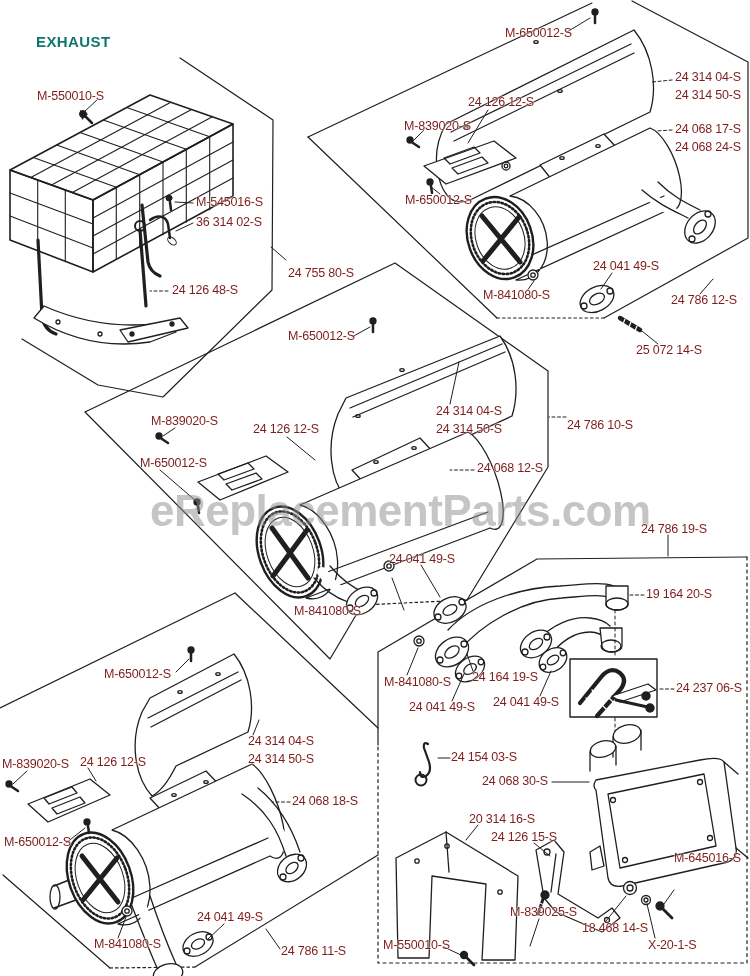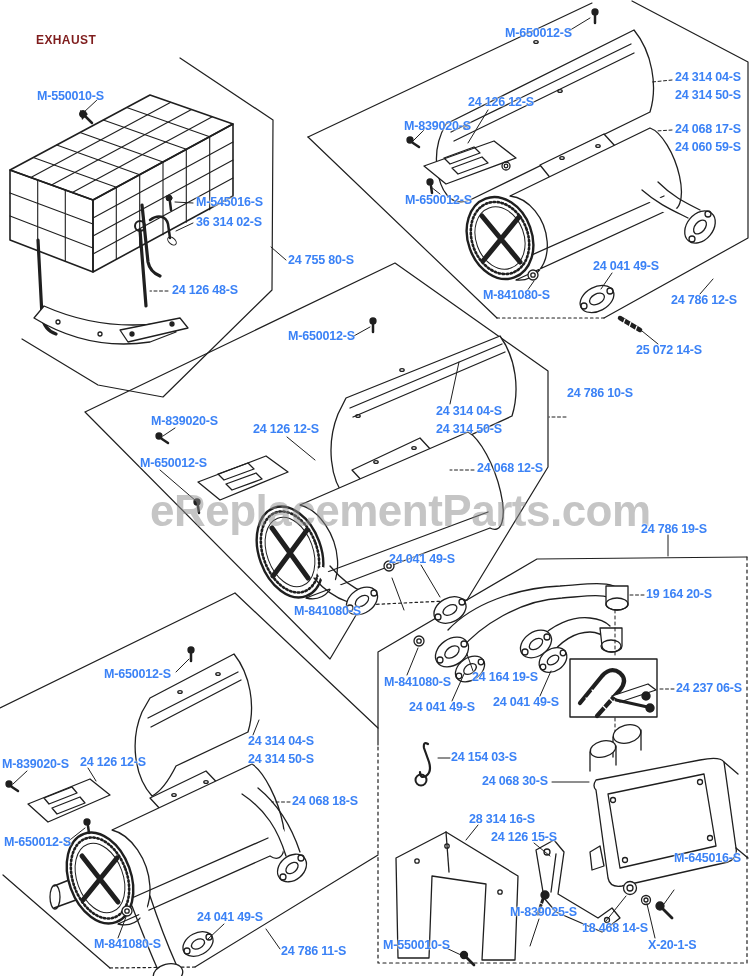--- a/index.html
+++ b/index.html
@@ -1,23 +1,23 @@
 <!DOCTYPE html>
 <html><head>
 <meta charset="utf-8">
 <style>
   html,body{margin:0;padding:0}
   body{width:750px;height:976px;background:#ffffff;position:relative;overflow:hidden;
        font-family:"Liberation Sans",sans-serif;}
-  #title{position:absolute;left:36px;top:33px;font-size:12px;font-weight:bold;
-         letter-spacing:.4px;color:#7f1d1d;z-index:6}
+  #title{position:absolute;left:36px;top:33px;font-size:15px;font-weight:bold;
+         letter-spacing:.4px;color:#0f766e;z-index:6}
   #wm{position:absolute;left:150px;top:486px;font-size:44px;font-weight:bold;
       color:rgba(140,140,140,.5);letter-spacing:-.5px;z-index:5;pointer-events:none;white-space:nowrap}
   svg.art{position:absolute;left:0;top:0;z-index:1}
-  .pl{position:absolute;font-weight:bold;font-size:12.5px;line-height:13px;color:#3b82f6;
+  .pl{position:absolute;font-weight:normal;font-size:12.5px;line-height:13px;color:#7f1d1d;
       white-space:nowrap;letter-spacing:-.2px;z-index:6;
       text-shadow:0 0 2px #fff,0 0 2px #fff}
 </style>
 </head>
 <body>
 
 <div id="title">EXHAUST</div>
 
 <svg class="art" width="750" height="976" viewBox="0 0 750 976" stroke="#1f1f1f" fill="none" stroke-linecap="round" stroke-linejoin="round">
 
@@ -327,42 +327,42 @@
     <path d="M444,947 L461,955"></path>
     <path d="M530,946 L539,919"></path>
   </g>
 </svg>
 
 <div id="wm">eReplacementParts.com</div>
 
 <div class="pl" style="left:37px;top:90px">M-550010-S</div>
 <div class="pl" style="left:196px;top:196px">M-545016-S</div>
 <div class="pl" style="left:196px;top:216px">36 314 02-S</div>
-<div class="pl" style="left:288px;top:254px">24 755 80-S</div>
+<div class="pl" style="left:288px;top:267px">24 755 80-S</div>
 <div class="pl" style="left:172px;top:284px">24 126 48-S</div>
 
 <div class="pl" style="left:505px;top:27px">M-650012-S</div>
 <div class="pl" style="left:675px;top:71px">24 314 04-S</div>
 <div class="pl" style="left:675px;top:89px">24 314 50-S</div>
 <div class="pl" style="left:468px;top:96px">24 126 12-S</div>
 <div class="pl" style="left:404px;top:120px">M-839020-S</div>
 <div class="pl" style="left:675px;top:123px">24 068 17-S</div>
-<div class="pl" style="left:675px;top:141px">24 060 59-S</div>
+<div class="pl" style="left:675px;top:141px">24 068 24-S</div>
 <div class="pl" style="left:405px;top:194px">M-650012-S</div>
 <div class="pl" style="left:593px;top:260px">24 041 49-S</div>
 <div class="pl" style="left:483px;top:289px">M-841080-S</div>
 <div class="pl" style="left:671px;top:294px">24 786 12-S</div>
 <div class="pl" style="left:636px;top:344px">25 072 14-S</div>
 
 <div class="pl" style="left:288px;top:330px">M-650012-S</div>
 <div class="pl" style="left:151px;top:415px">M-839020-S</div>
 <div class="pl" style="left:253px;top:423px">24 126 12-S</div>
 <div class="pl" style="left:436px;top:405px">24 314 04-S</div>
 <div class="pl" style="left:436px;top:423px">24 314 50-S</div>
-<div class="pl" style="left:567px;top:387px">24 786 10-S</div>
+<div class="pl" style="left:567px;top:419px">24 786 10-S</div>
 <div class="pl" style="left:140px;top:457px">M-650012-S</div>
 <div class="pl" style="left:477px;top:462px">24 068 12-S</div>
 <div class="pl" style="left:389px;top:553px">24 041 49-S</div>
 <div class="pl" style="left:294px;top:605px">M-841080-S</div>
 
 <div class="pl" style="left:104px;top:668px">M-650012-S</div>
 <div class="pl" style="left:248px;top:735px">24 314 04-S</div>
 <div class="pl" style="left:248px;top:753px">24 314 50-S</div>
 <div class="pl" style="left:2px;top:758px">M-839020-S</div>
 <div class="pl" style="left:80px;top:756px">24 126 12-S</div>
@@ -374,19 +374,19 @@
 
 <div class="pl" style="left:641px;top:523px">24 786 19-S</div>
 <div class="pl" style="left:646px;top:588px">19 164 20-S</div>
 <div class="pl" style="left:384px;top:676px">M-841080-S</div>
 <div class="pl" style="left:472px;top:671px">24 164 19-S</div>
 <div class="pl" style="left:409px;top:701px">24 041 49-S</div>
 <div class="pl" style="left:493px;top:696px">24 041 49-S</div>
 <div class="pl" style="left:676px;top:682px">24 237 06-S</div>
 <div class="pl" style="left:451px;top:751px">24 154 03-S</div>
 <div class="pl" style="left:482px;top:775px">24 068 30-S</div>
-<div class="pl" style="left:469px;top:813px">28 314 16-S</div>
+<div class="pl" style="left:469px;top:813px">20 314 16-S</div>
 <div class="pl" style="left:491px;top:831px">24 126 15-S</div>
 <div class="pl" style="left:674px;top:852px">M-645016-S</div>
 <div class="pl" style="left:582px;top:922px">18 468 14-S</div>
 <div class="pl" style="left:648px;top:939px">X-20-1-S</div>
 <div class="pl" style="left:383px;top:939px">M-550010-S</div>
 <div class="pl" style="left:510px;top:906px">M-839025-S</div>
 
 </body></html>

